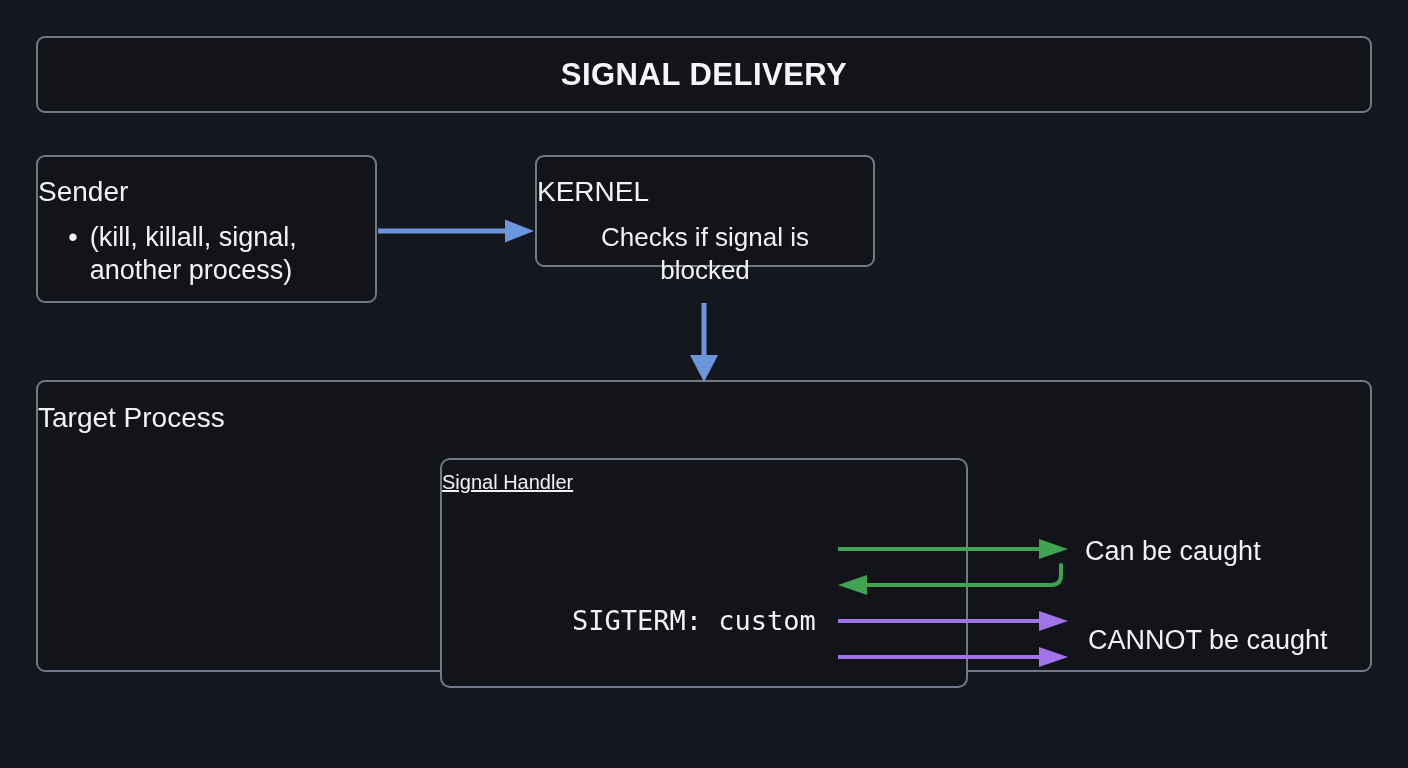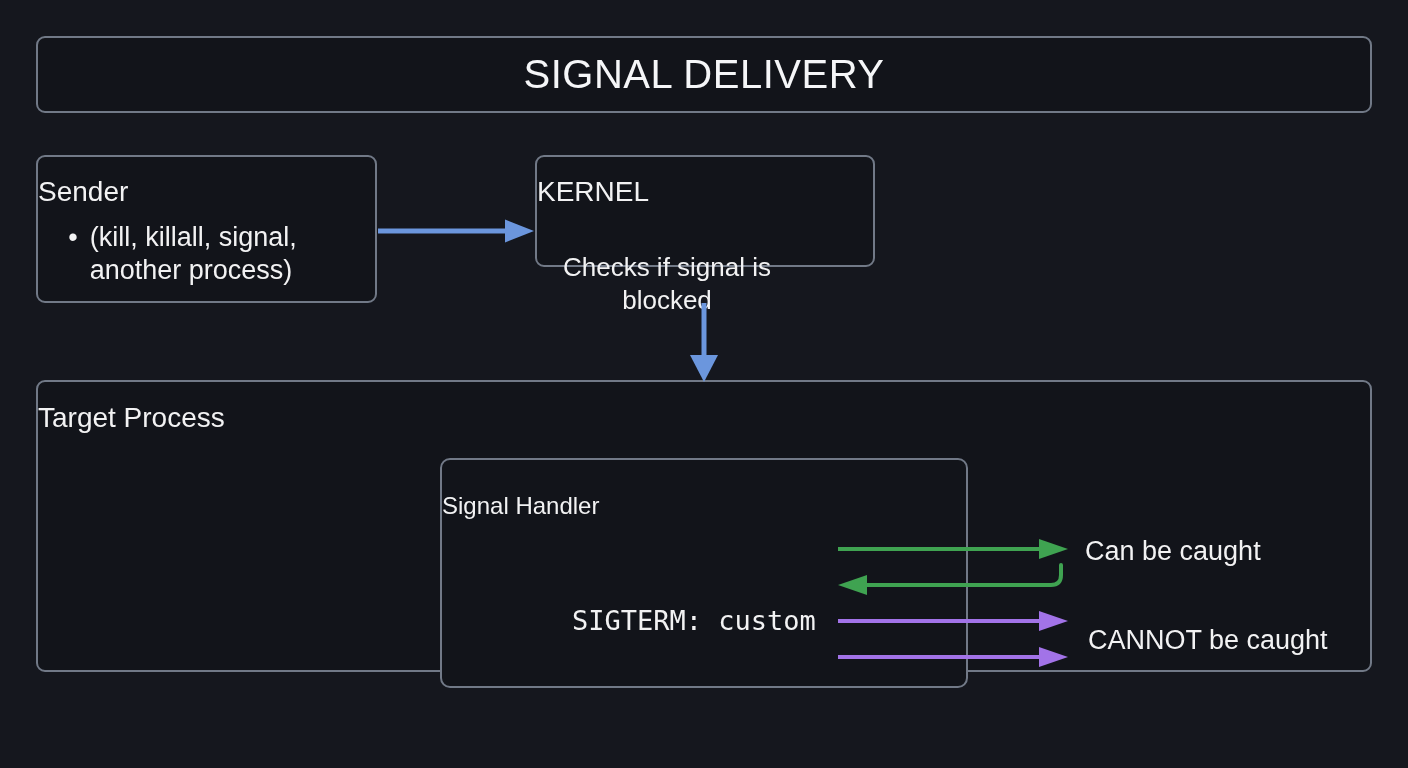--- a/index.html
+++ b/index.html
@@ -16,46 +16,46 @@
     border:2.5px solid #717987;
     border-radius:9px;
     background:#12141a;
     box-sizing:border-box;
   }
   .title-box{
     left:36px;top:36px;width:1336px;height:77px;
     display:flex;align-items:center;justify-content:center;
   }
   .diagram-title{
-    font-size:40px;font-weight:400;letter-spacing:0.5px;color:#f5f6f8;
+    font-size:31px;font-weight:700;letter-spacing:0.5px;color:#f5f6f8;
   }
   .sender-box{left:36px;top:155px;width:341px;height:148px;}
   .kernel-box{left:535px;top:155px;width:340px;height:112px;}
   .node-head{
     position:absolute;left:0;right:0;text-align:left;
     font-size:28px;font-weight:500;line-height:36px;
   }
   .sender-head,.kernel-head{top:17px;}
   .bullet-row{
     position:absolute;top:64px;left:0;right:0;
     display:flex;justify-content:center;gap:12px;
     font-size:27px;line-height:33px;font-weight:500;
   }
   .bullet-marker{flex:0 0 auto;}
   .bullet-text{max-width:255px;}
   .kernel-desc{
     position:absolute;top:64px;left:0;right:0;
-    display:flex;
-    font-size:26px;line-height:33px;font-weight:500;text-align:center;margin-top:30px;
+    display:flex;justify-content:center;
+    font-size:26px;line-height:33px;font-weight:500;text-align:center;
   }
   .kernel-desc span{max-width:260px;}
   .target-box{left:36px;top:380px;width:1336px;height:292px;}
   .target-head{top:18px;font-size:28px;}
   .handler-box{left:440px;top:458px;width:528px;height:230px;border-radius:10px;}
-  .handler-head{top:28px;font-size:24px;}
+  .handler-head{top:4px;font-size:20px;text-decoration:underline;}
   .sig-rows{
     position:absolute;left:572px;top:531px;
     font-family:"DejaVu Sans Mono", monospace;
     font-size:27px;line-height:36px;white-space:pre;
   }
   .sig-name{display:inline-block;width:9ch;}
   .outcome-label{
     position:absolute;
     font-size:27px;font-weight:500;line-height:36px;white-space:nowrap;
   }

